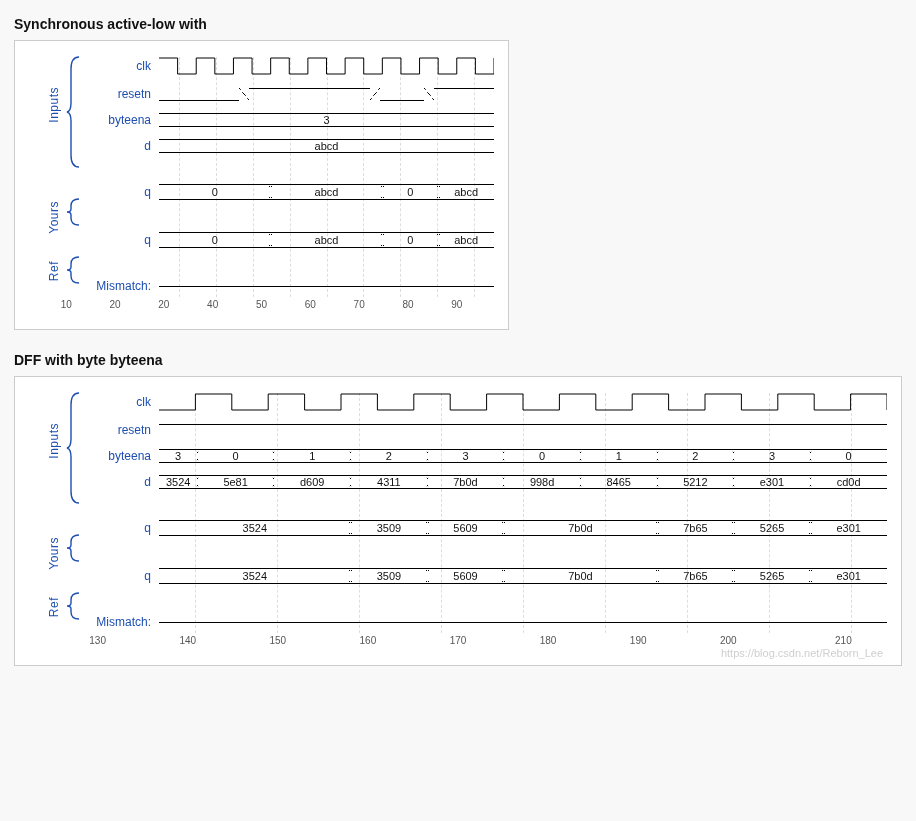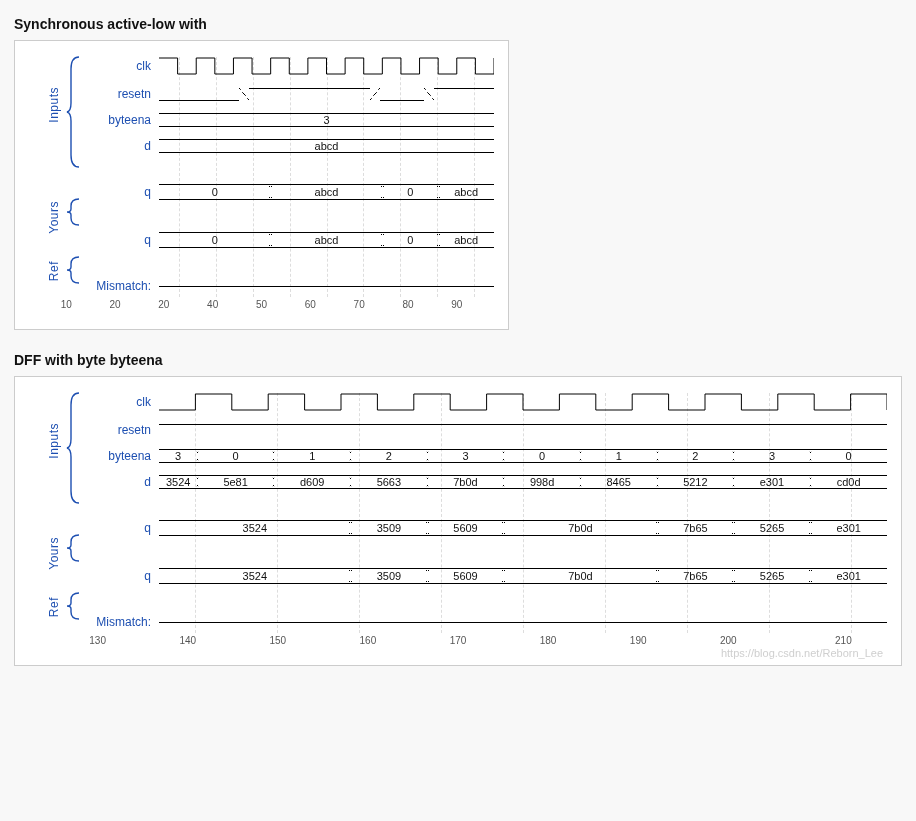--- a/index.html
+++ b/index.html
@@ -373,21 +373,21 @@
       </div>
     </div>
 
     <div class="row">
       <div class="labelcol">d</div>
       <div class="wavecol">
         <div class="bus" id="d-b">
             <div class="bus-seg open-start" style="flex: 5 1 0%;">3524</div>
             <div class="bus-seg" style="flex: 10 1 0%;">5e81</div>
             <div class="bus-seg" style="flex: 10 1 0%;">d609</div>
-            <div class="bus-seg" style="flex: 10 1 0%;">5663</div>
+            <div class="bus-seg" style="flex: 10 1 0%;">4311</div>
             <div class="bus-seg" style="flex: 10 1 0%;">7b0d</div>
             <div class="bus-seg" style="flex: 10 1 0%;">998d</div>
             <div class="bus-seg" style="flex: 10 1 0%;">8465</div>
             <div class="bus-seg" style="flex: 10 1 0%;">5212</div>
             <div class="bus-seg" style="flex: 10 1 0%;">e301</div>
             <div class="bus-seg open-end" style="flex: 10 1 0%;">cd0d</div>
           </div>
       </div>
     </div>
 

